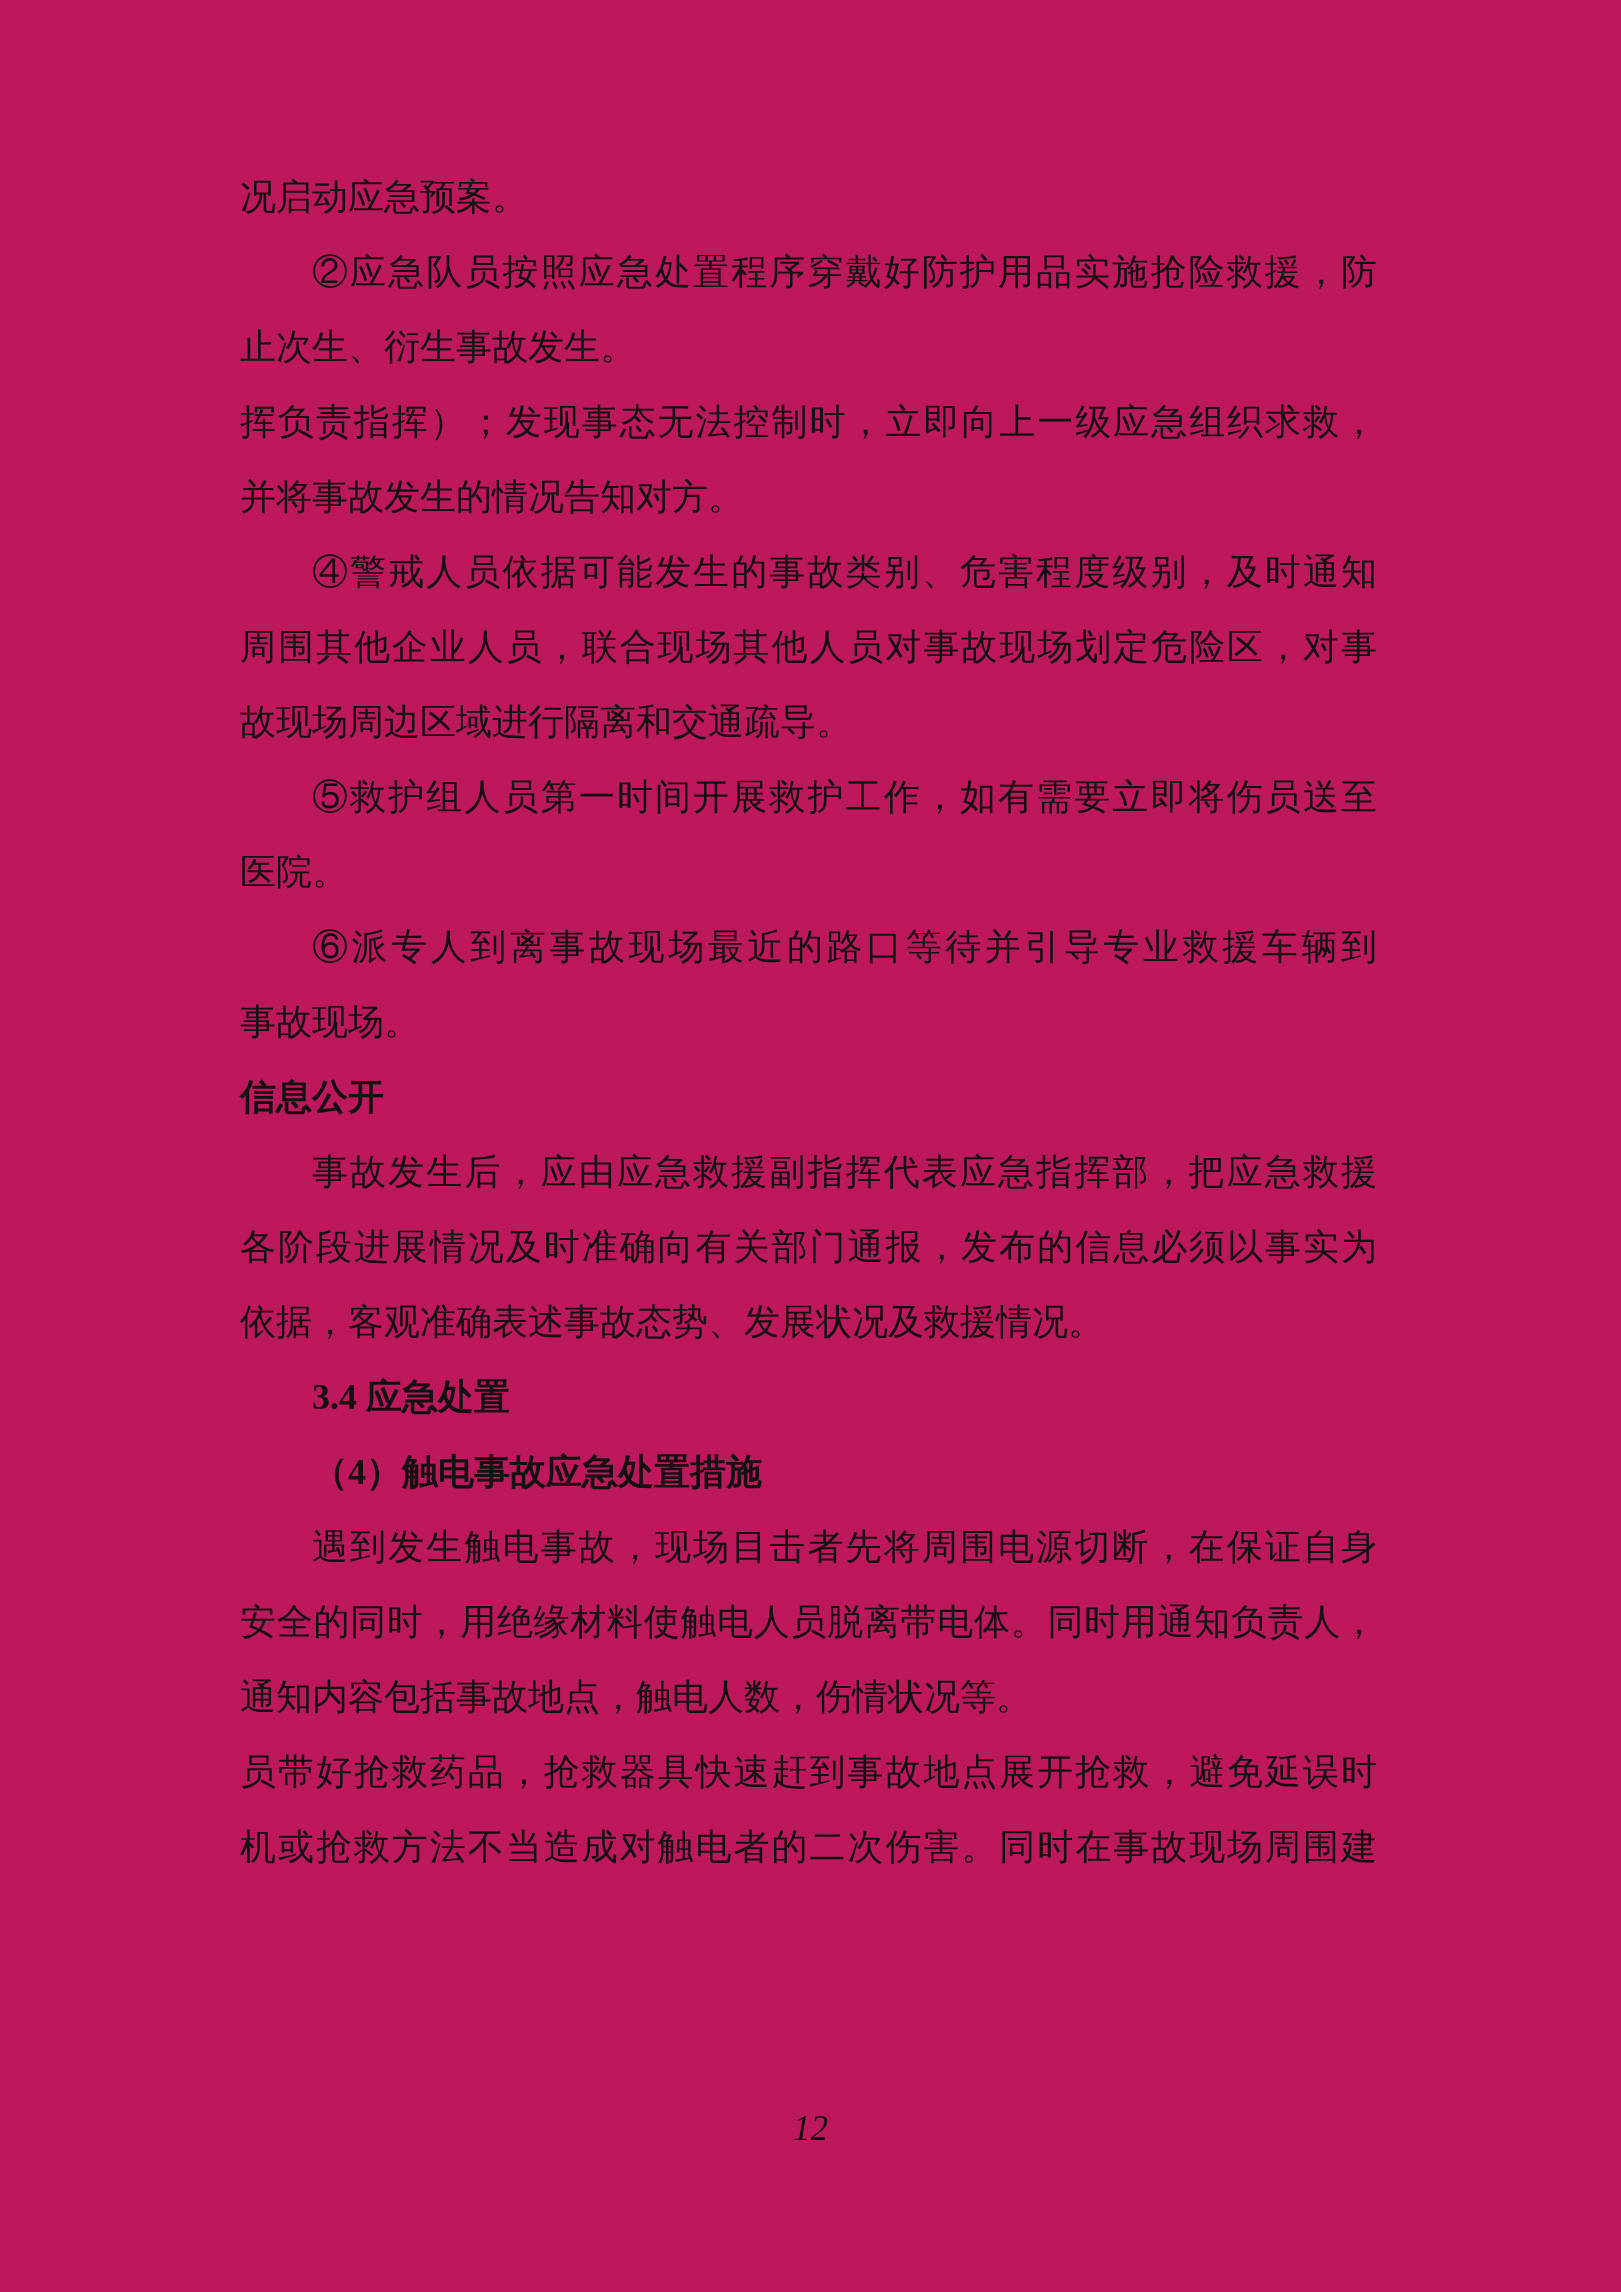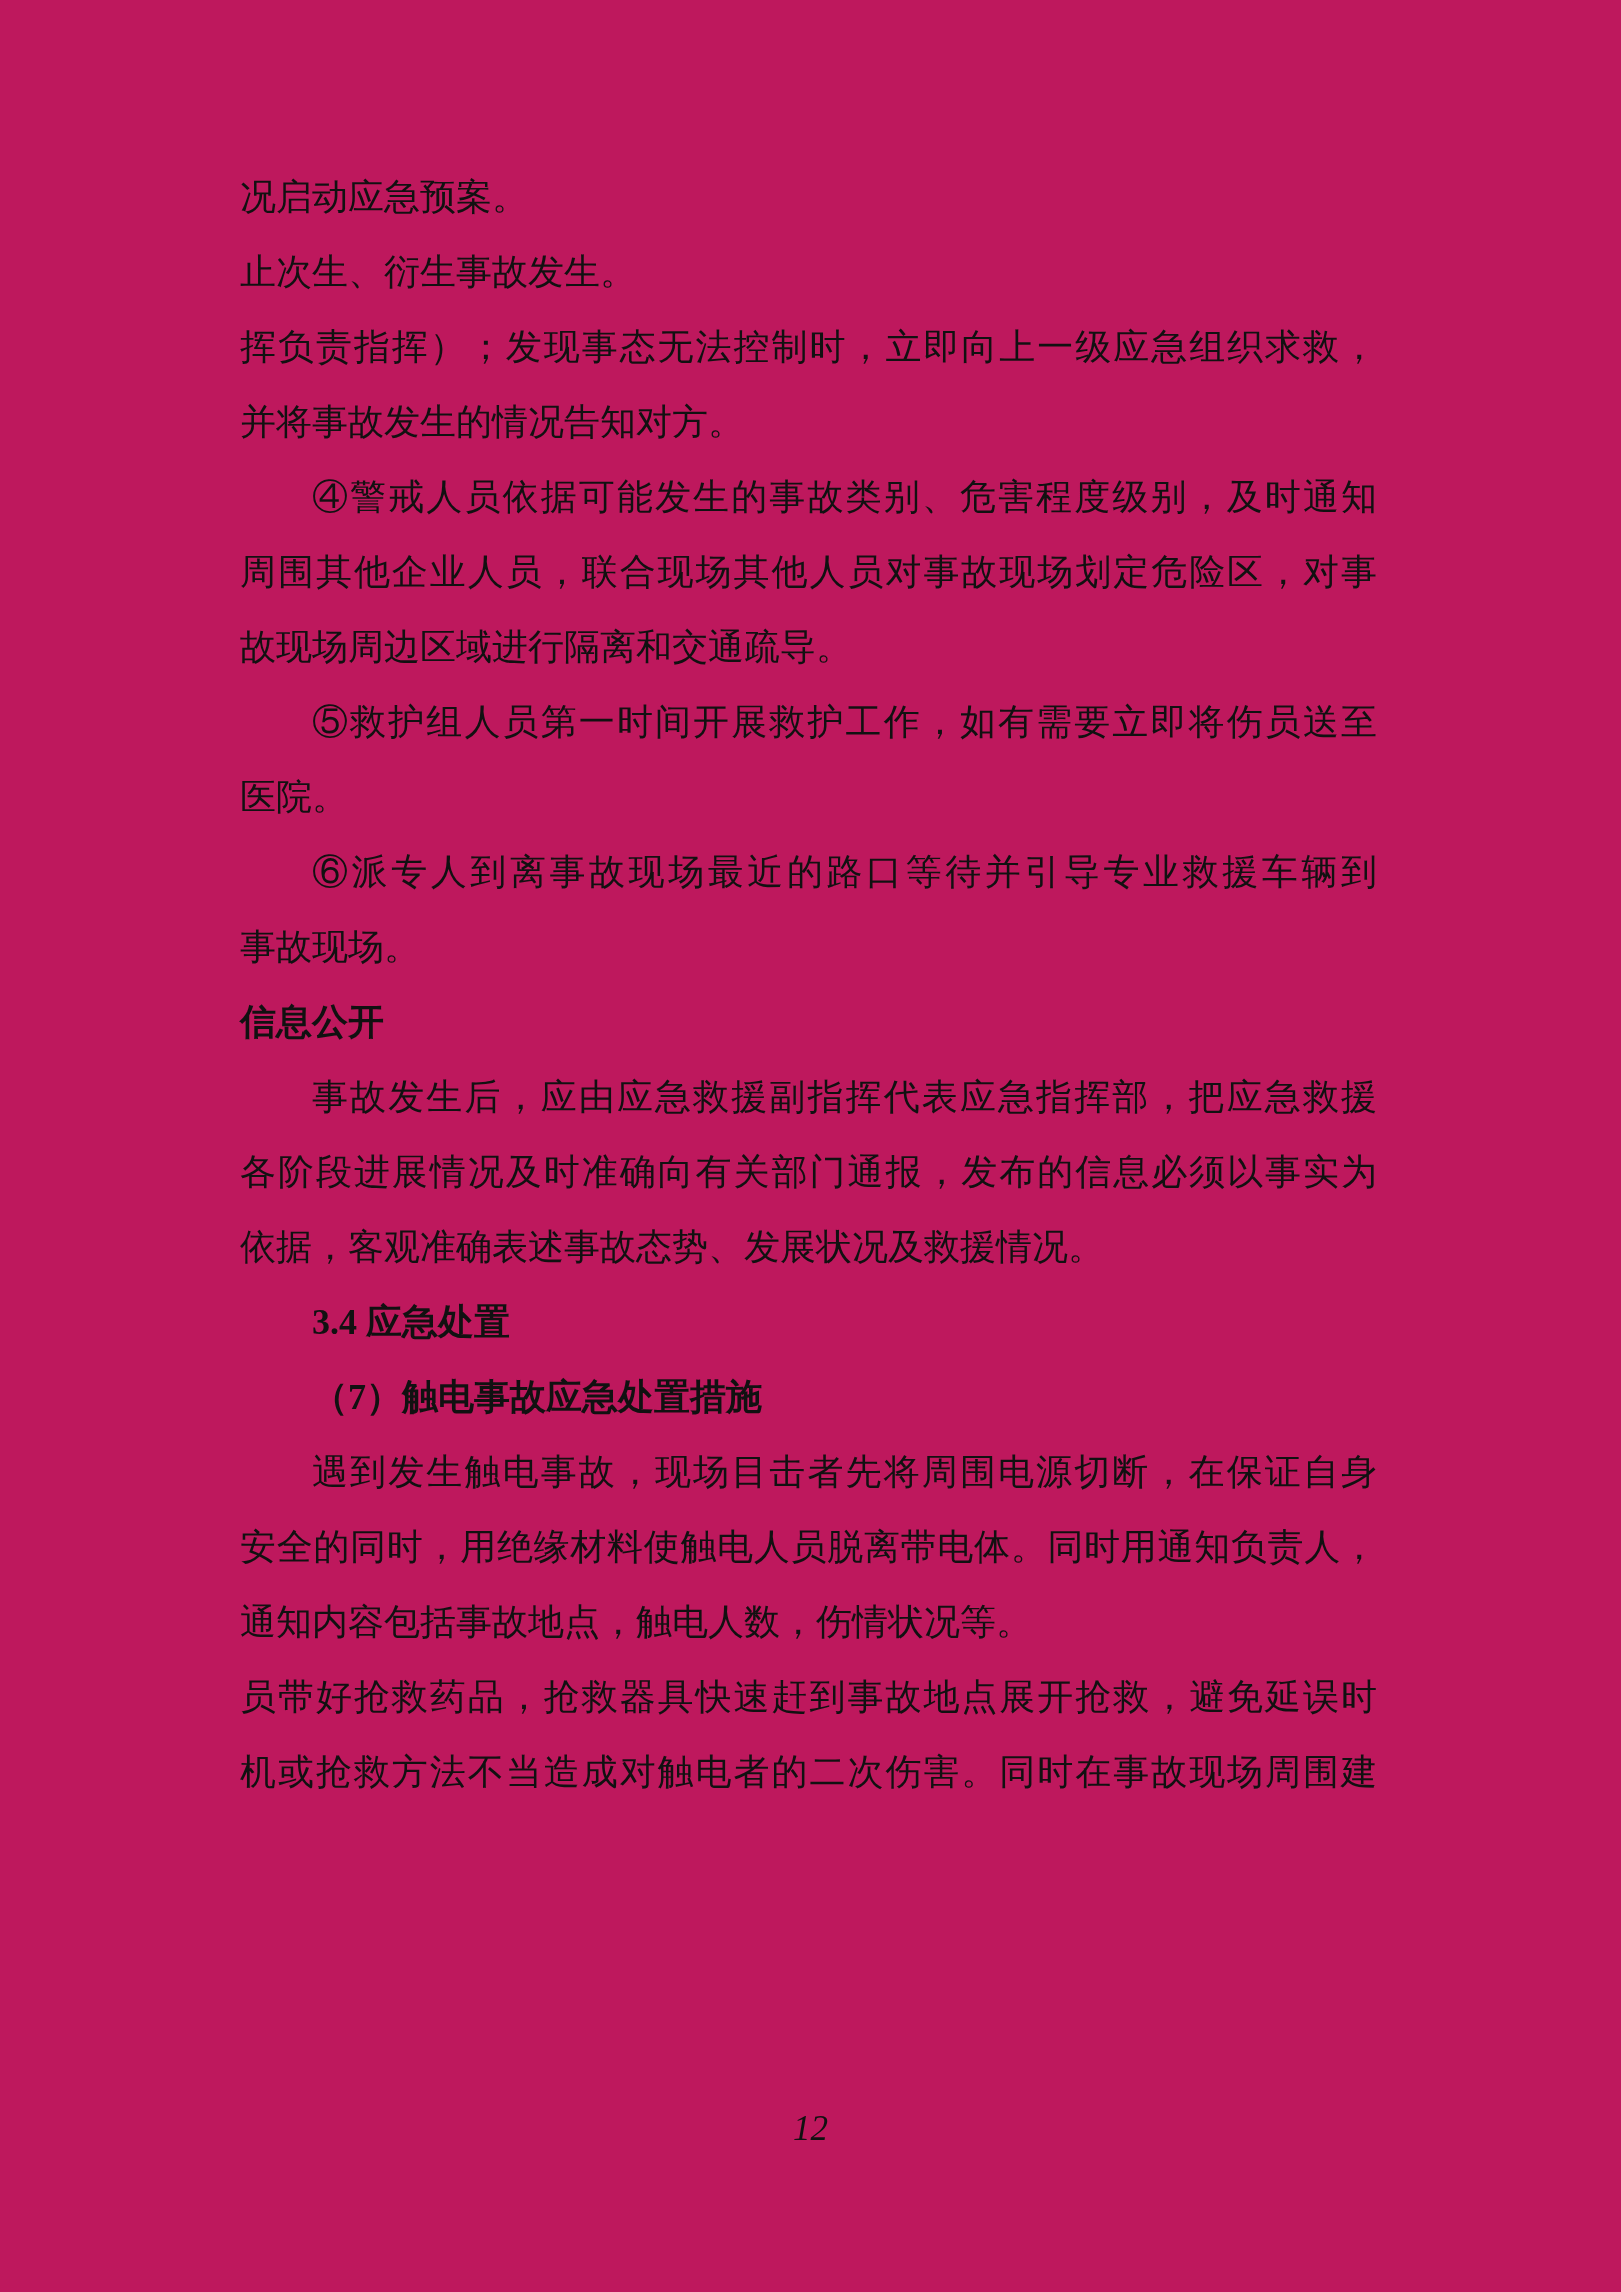--- a/index.html
+++ b/index.html
@@ -49,36 +49,37 @@
     color: #111111;
     font-style: italic;
   }
 </style>
 </head>
 <body>
 
 <div class="page">
   <div class="content">
     <div class="ln">况启动应急预案。</div>
+    <div class="ln ind j">②应急队员按照应急处置程序穿戴好防护用品实施抢险救援，防</div>
     <div class="ln">止次生、衍生事故发生。</div>
     <div class="ln j">挥负责指挥）；发现事态无法控制时，立即向上一级应急组织求救，</div>
     <div class="ln">并将事故发生的情况告知对方。</div>
     <div class="ln ind j">④警戒人员依据可能发生的事故类别、危害程度级别，及时通知</div>
     <div class="ln j">周围其他企业人员，联合现场其他人员对事故现场划定危险区，对事</div>
     <div class="ln">故现场周边区域进行隔离和交通疏导。</div>
     <div class="ln ind j">⑤救护组人员第一时间开展救护工作，如有需要立即将伤员送至</div>
     <div class="ln">医院。</div>
     <div class="ln ind j">⑥派专人到离事故现场最近的路口等待并引导专业救援车辆到</div>
     <div class="ln">事故现场。</div>
     <div class="ln b">信息公开</div>
     <div class="ln ind j">事故发生后，应由应急救援副指挥代表应急指挥部，把应急救援</div>
     <div class="ln j">各阶段进展情况及时准确向有关部门通报，发布的信息必须以事实为</div>
     <div class="ln">依据，客观准确表述事故态势、发展状况及救援情况。</div>
     <div class="ln b ind">3.4 应急处置</div>
-    <div class="ln b ind">（7）触电事故应急处置措施</div>
+    <div class="ln b ind">（4）触电事故应急处置措施</div>
     <div class="ln ind j">遇到发生触电事故，现场目击者先将周围电源切断，在保证自身</div>
     <div class="ln j">安全的同时，用绝缘材料使触电人员脱离带电体。同时用通知负责人，</div>
     <div class="ln">通知内容包括事故地点，触电人数，伤情状况等。</div>
     <div class="ln j">员带好抢救药品，抢救器具快速赶到事故地点展开抢救，避免延误时</div>
     <div class="ln j">机或抢救方法不当造成对触电者的二次伤害。同时在事故现场周围建</div>
   </div>
 
   <div class="footer">12</div>
 </div>
 

